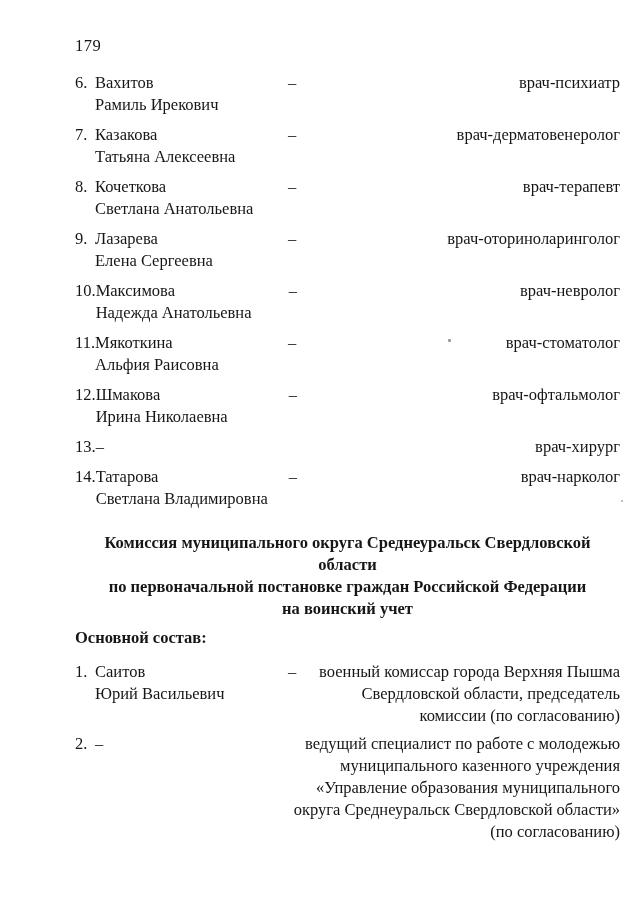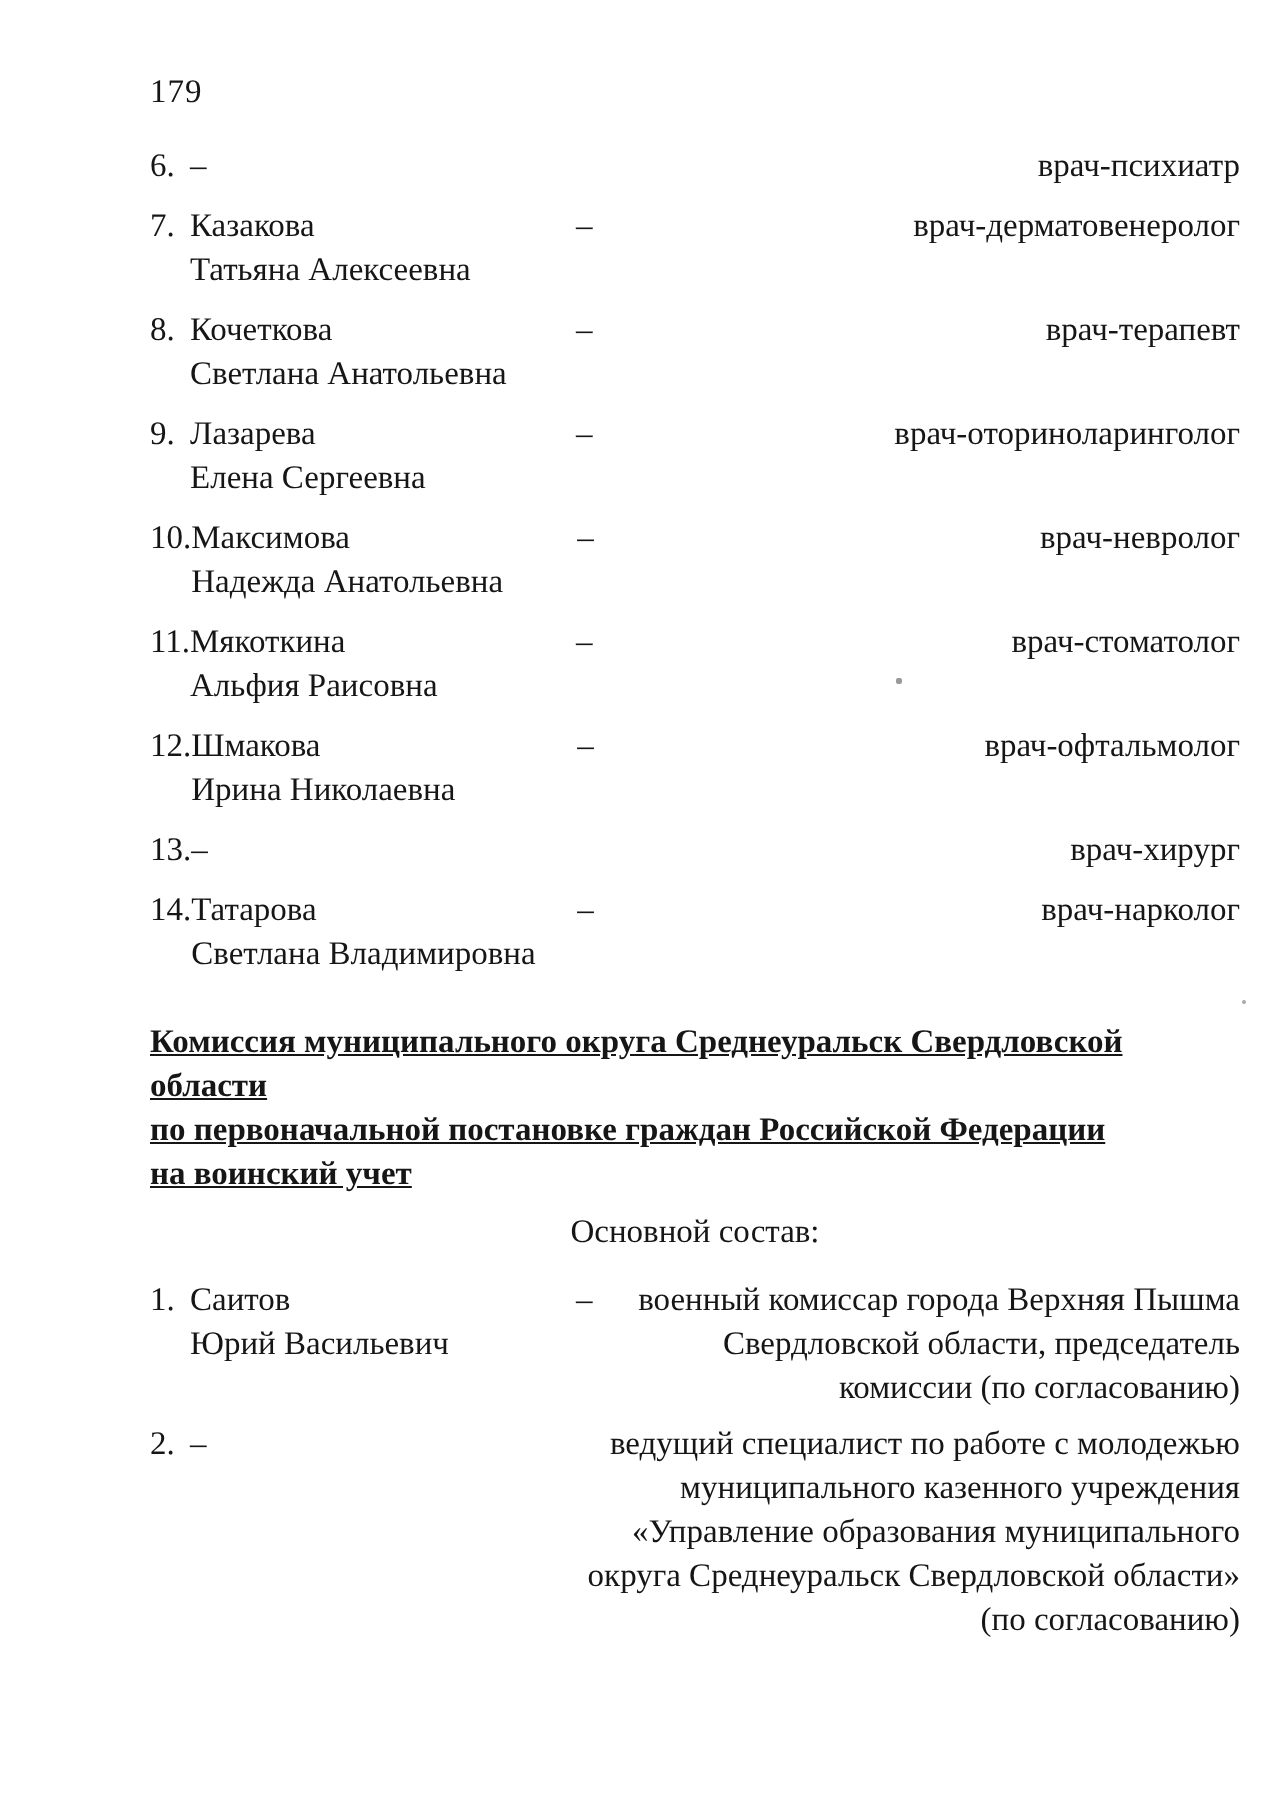--- a/index.html
+++ b/index.html
@@ -50,27 +50,26 @@
     flex-shrink: 0;
   }
   .desc {
     flex: 1;
     white-space: pre-line;
     text-align: right;
   }
   .commission-heading {
     margin-top: 22px;
     font-weight: bold;
+    text-align: center;
     white-space: pre-line;
-    text-decoration: underline;
   }
   .subsection-title {
-    font-weight: normal;
+    font-weight: bold;
     margin-top: 7px;
-    text-align: center;
   }
   .commission-list { margin-top: 12px; }
   .commission-list .row { margin-bottom: 6px; }
   .speck {
     position: absolute;
     border-radius: 1px;
     background: #9a9a9a;
   }
   .speck-1 { left: 448px; top: 339px; width: 3px; height: 3px; }
   .speck-2 { left: 621px; top: 500px; width: 2px; height: 2px; background: #a8a8a8; }
@@ -81,20 +80,22 @@
 <div class="page">
   <div class="content">
 
     <div class="page-number">179</div>
 
 
     <div class="doctors-list">
 
       <div class="row">
         <span class="num">6.</span>
+        <span class="names">Вахитов
+Рамиль Ирекович</span>
         <span class="dash">–</span>
         <span class="desc">врач-психиатр</span>
       </div>
 
       <div class="row">
         <span class="num">7.</span>
         <span class="names">Казакова
 Татьяна Алексеевна</span>
         <span class="dash">–</span>
         <span class="desc">врач-дерматовенеролог</span>

